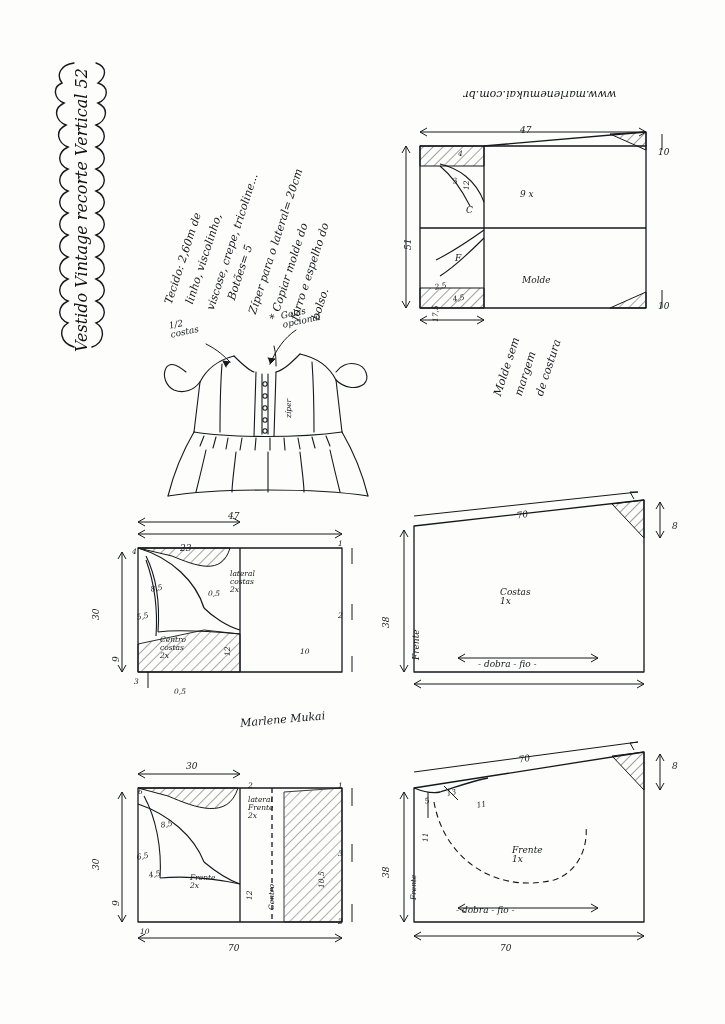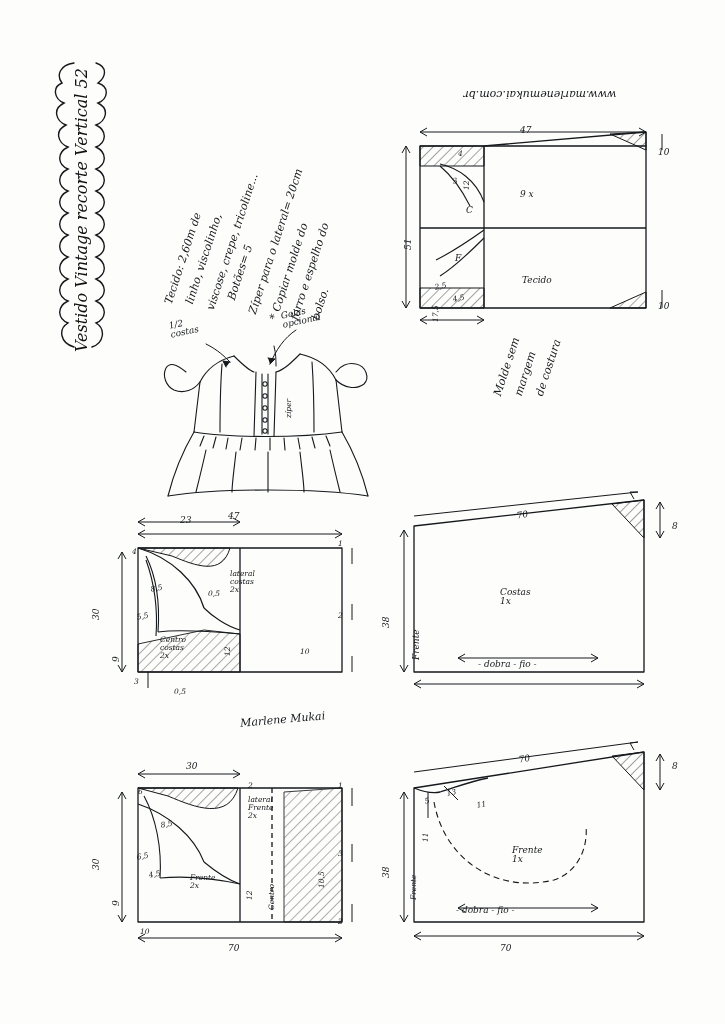--- a/index.html
+++ b/index.html
@@ -169,21 +169,21 @@
           <path d="M6 198 l-4 -7 M6 198 l4 -7"></path>
         <path d="M20 210 L84 210"></path>
           <path d="M20 210 l7 -4 M20 210 l7 4"></path>
           <path d="M84 210 l-7 -4 M84 210 l-7 4"></path>
         <path d="M262 24 L262 40"></path>
           <path d="M262 180 L262 198"></path>
       </g>
     </svg>
   </div>
   <div class="t hand sm" style="left:520px;top:190px;">9 x</div>
-  <div class="t hand sm" style="left:522px;top:276px;">Tecido</div>
+  <div class="t hand sm" style="left:522px;top:276px;">Molde</div>
   <div class="t hand sm" style="left:466px;top:206px;">C</div>
   <div class="t hand sm" style="left:455px;top:254px;">F</div>
   <div class="t hand sm" style="left:520px;top:126px;">47</div>
   <div class="t hand sm rot-90" style="left:404px;top:250px;">51</div>
   <div class="t hand xs rot-90" style="left:432px;top:322px;">17,5</div>
   <div class="t hand sm" style="left:658px;top:148px;">10</div>
   <div class="t hand sm" style="left:658px;top:302px;">10</div>
   <div class="t hand xs rot-12" style="left:452px;top:178px;">3</div>
   <div class="t hand xs rot-90" style="left:463px;top:190px;">12</div>
   <div class="t hand xs rot-12" style="left:434px;top:284px;">2,5</div>
@@ -227,21 +227,21 @@
       </g>
     </svg>
   </div>
   <div class="t hand xs" style="left:230px;top:570px;white-space:pre-line;">lateral
 costas
 2x</div>
   <div class="t hand xs" style="left:160px;top:636px;white-space:pre-line;">Centro
 costas
 2x</div>
   <div class="t hand sm" style="left:228px;top:512px;">47</div>
-  <div class="t hand sm" style="left:180px;top:516px;text-align:center;">23</div>
+  <div class="t hand sm" style="left:180px;top:544px;text-align:center;">23</div>
   <div class="t hand sm rot-90" style="left:92px;top:620px;">30</div>
   <div class="t hand sm rot-90" style="left:112px;top:662px;">9</div>
   <div class="t hand xs" style="left:132px;top:548px;">4</div>
   <div class="t hand xs" style="left:134px;top:678px;">3</div>
   <div class="t hand xs" style="left:208px;top:590px;">0,5</div>
   <div class="t hand xs" style="left:174px;top:688px;">0,5</div>
   <div class="t hand xs" style="left:338px;top:540px;">1</div>
   <div class="t hand xs" style="left:338px;top:612px;">2</div>
   <div class="t hand xs" style="left:300px;top:648px;">10</div>
   <div class="t hand xs rot-90" style="left:224px;top:656px;">12</div>

